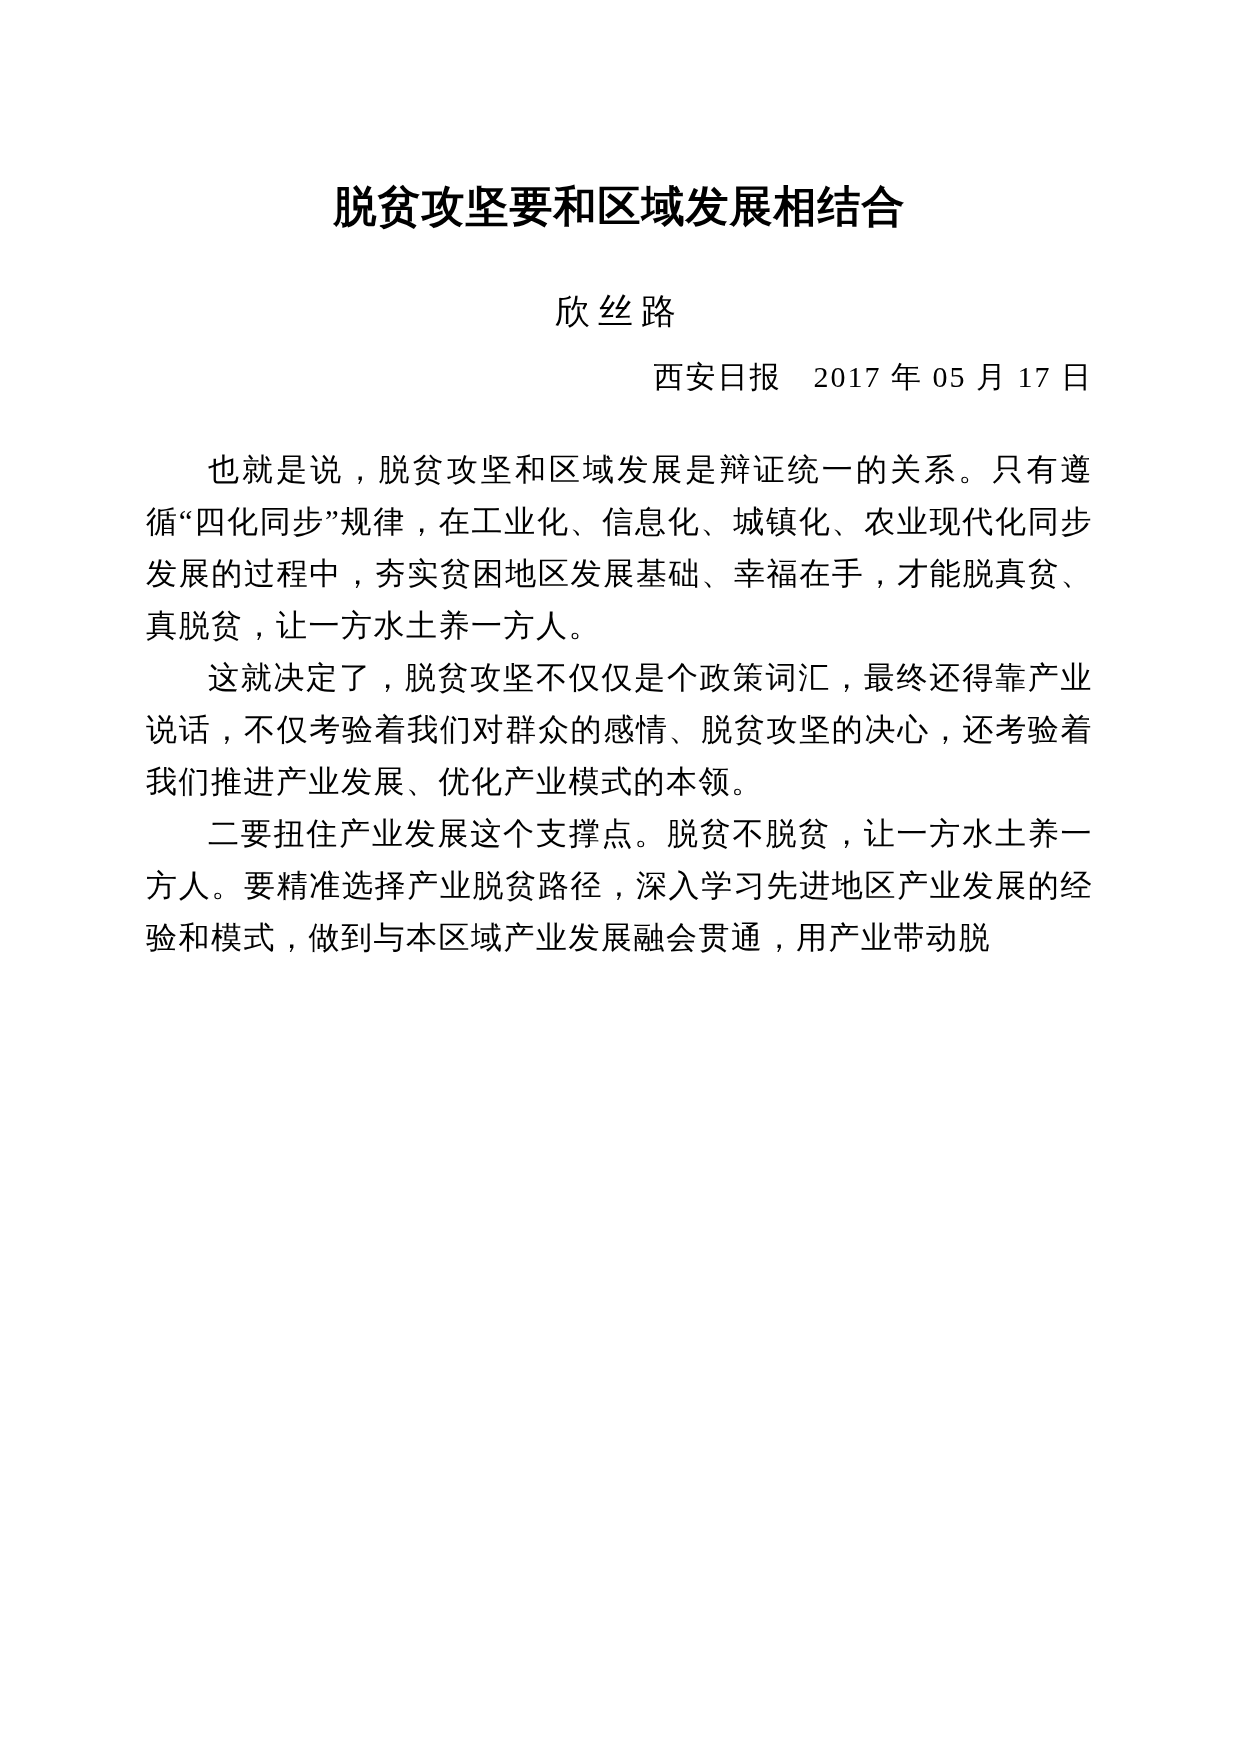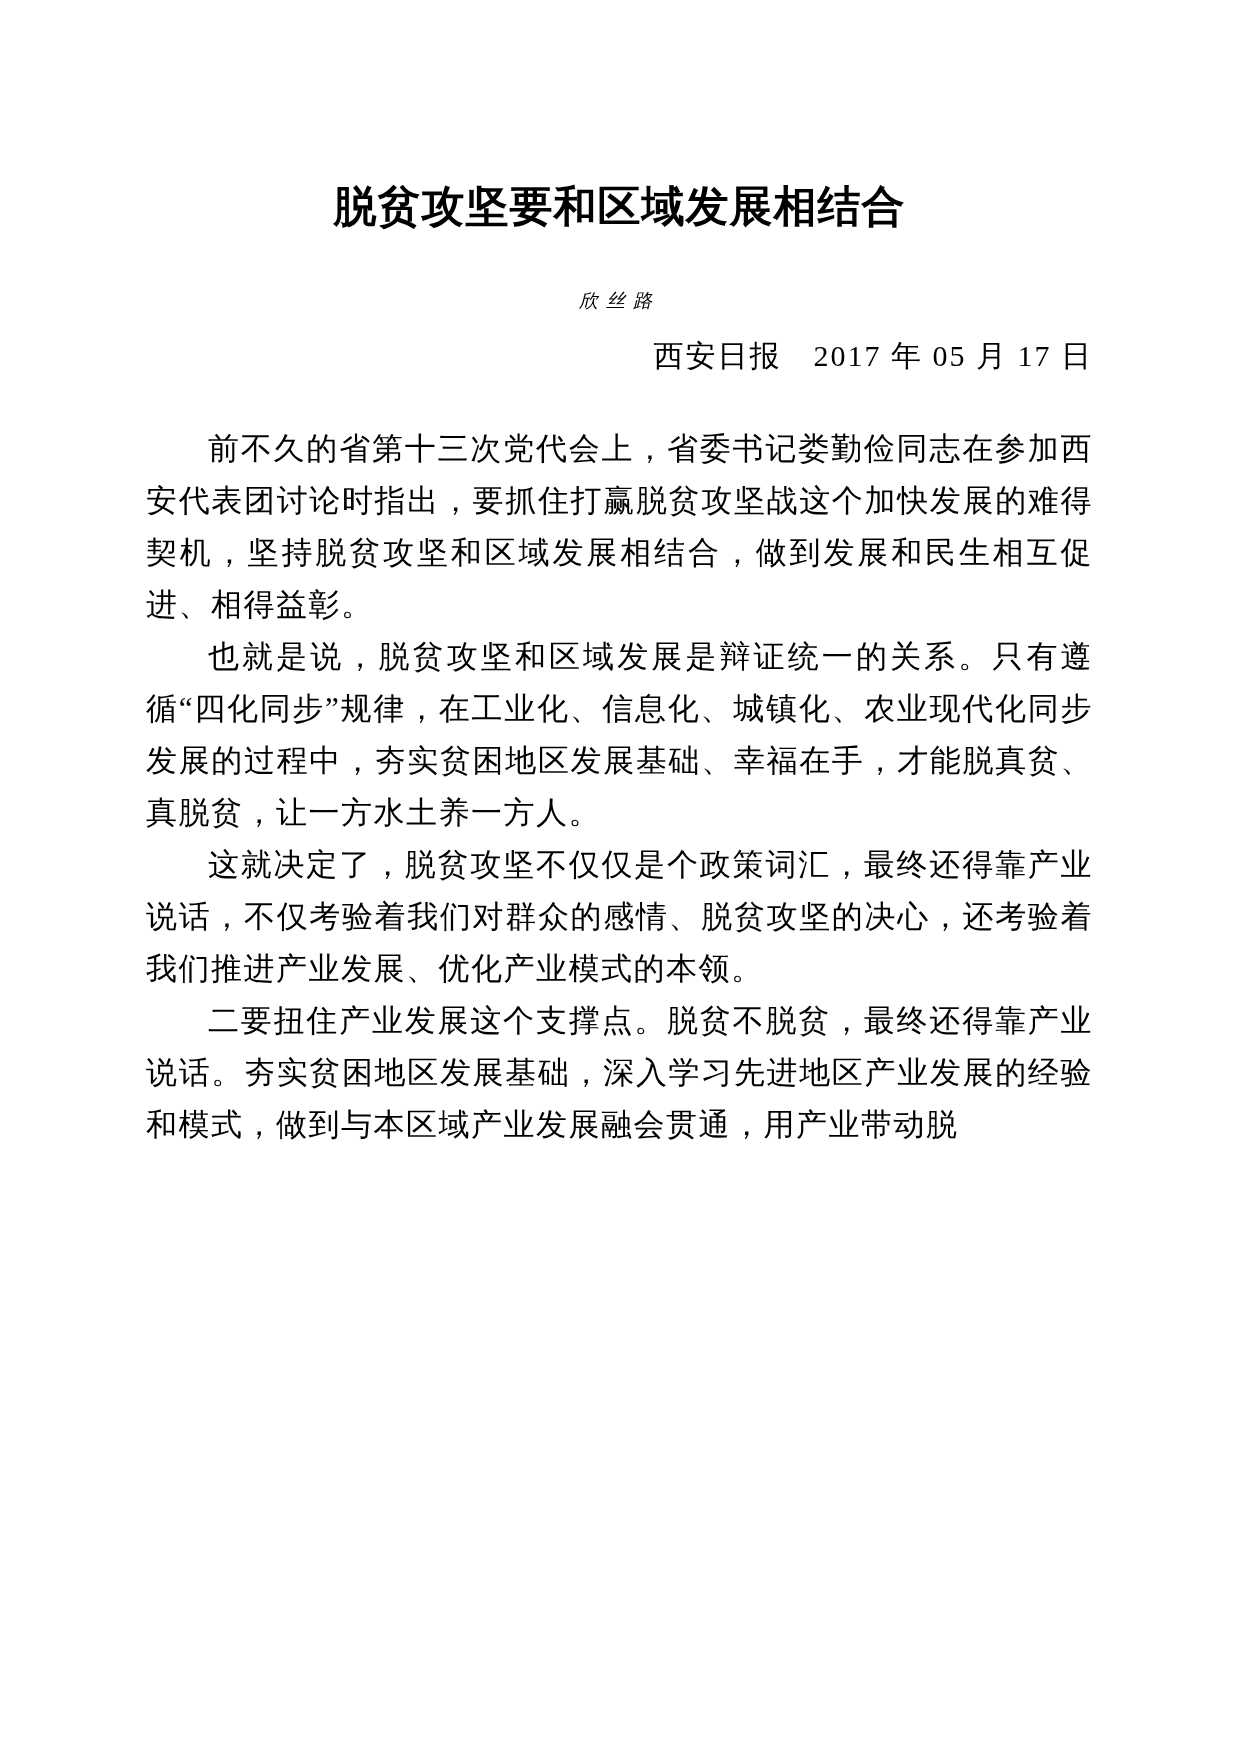--- a/index.html
+++ b/index.html
@@ -18,25 +18,24 @@
     overflow: hidden;
   }
   .title {
     font-size: 43px;
     font-weight: 700;
     text-align: center;
     letter-spacing: 1px;
     margin: 0 0 52px 0;
   }
   .author {
-    font-size: 19px;
+    font-size: 35px;
     text-align: center;
     letter-spacing: 8px;
     margin: 0 0 22px 0;
-    font-style: italic;
   }
   .source {
     font-size: 30px;
     text-align: right;
     letter-spacing: 2px;
     margin: 0 0 46px 0;
   }
   .body .para {
     font-size: 31px;
     line-height: 52px;
@@ -50,18 +49,17 @@
 <body>
 
 <div class="page">
   <h1 class="title">脱贫攻坚要和区域发展相结合</h1>
 
   <div class="author">欣丝路</div>
 
   <div class="source">西安日报　2017 年 05 月 17 日</div>
 
   <div class="body">
-      <p class="para">前不久的省第十三次党代会上，省委书记娄勤俭同志在参加西安代表团讨论时指出，要抓住打赢脱贫攻坚战这个加快发展的难得契机，坚持脱贫攻坚和区域发展相结合，做到发展和民生相互促进、相得益彰。</p>
       <p class="para">也就是说，脱贫攻坚和区域发展是辩证统一的关系。只有遵循“四化同步”规律，在工业化、信息化、城镇化、农业现代化同步发展的过程中，夯实贫困地区发展基础、幸福在手，才能脱真贫、真脱贫，让一方水土养一方人。</p>
       <p class="para">这就决定了，脱贫攻坚不仅仅是个政策词汇，最终还得靠产业说话，不仅考验着我们对群众的感情、脱贫攻坚的决心，还考验着我们推进产业发展、优化产业模式的本领。</p>
-      <p class="para">二要扭住产业发展这个支撑点。脱贫不脱贫，最终还得靠产业说话。夯实贫困地区发展基础，深入学习先进地区产业发展的经验和模式，做到与本区域产业发展融会贯通，用产业带动脱</p>
+      <p class="para">二要扭住产业发展这个支撑点。脱贫不脱贫，让一方水土养一方人。要精准选择产业脱贫路径，深入学习先进地区产业发展的经验和模式，做到与本区域产业发展融会贯通，用产业带动脱</p>
     </div>
 </div>
 
 </body></html>

